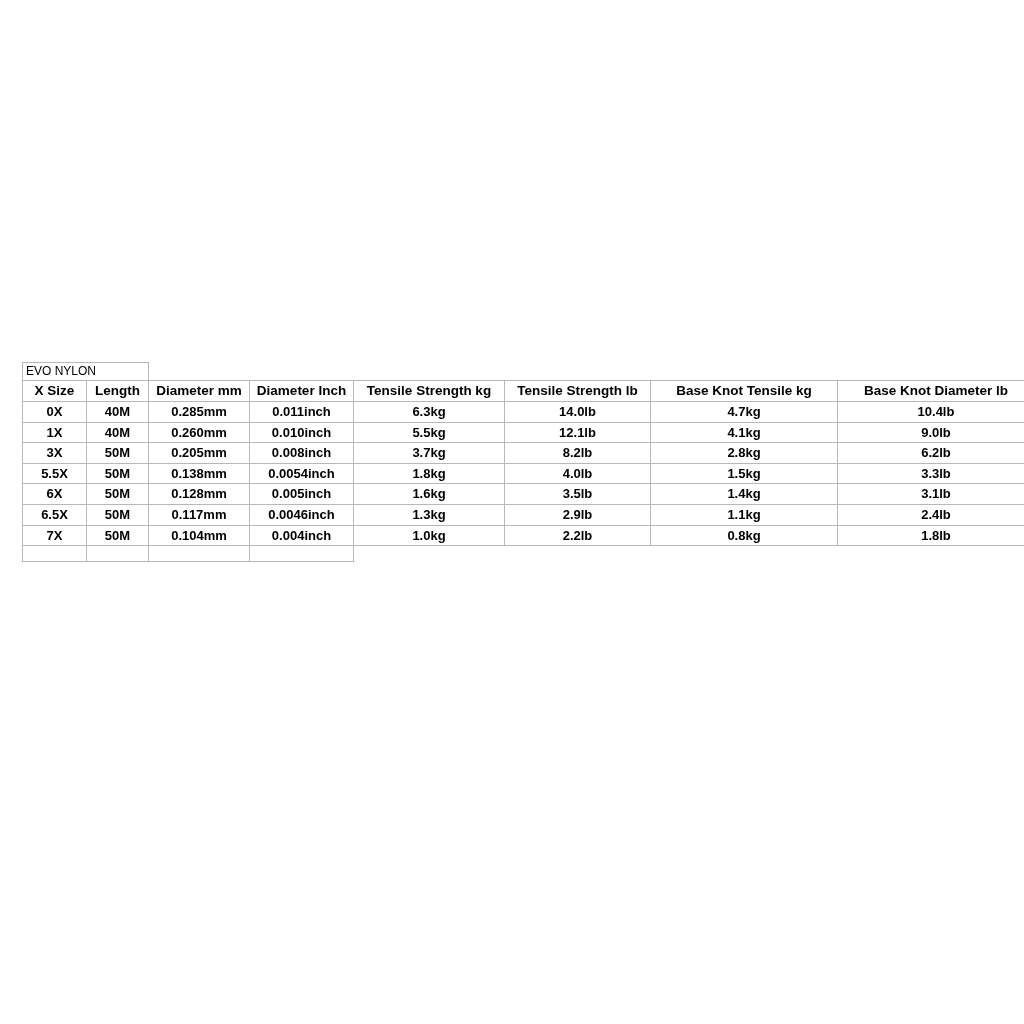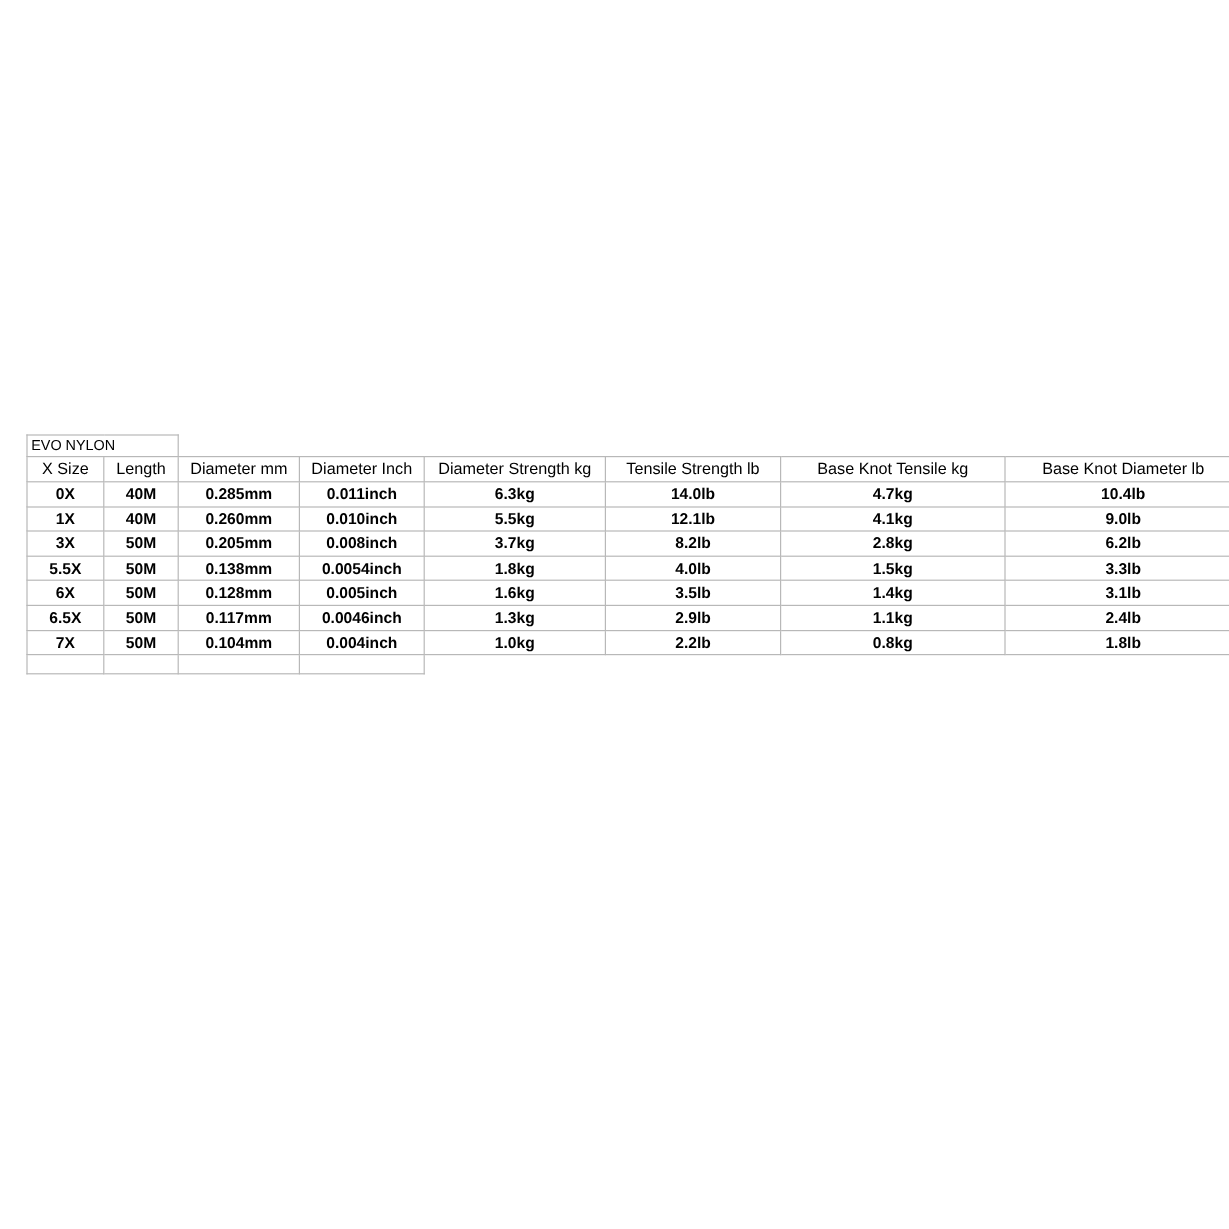--- a/index.html
+++ b/index.html
@@ -50,21 +50,21 @@
     font-size: 12px;
     font-weight: normal;
     padding-left: 3px;
     height: 17px;
     line-height: 17px;
   }
   tr.title-row td.blank {
     border: none;
   }
   tr.header-row td {
-    font-weight: normal;
+    font-weight: bold;
     font-size: 13.5px;
     height: 20px;
     line-height: 20px;
   }
   tr.data-row td {
     font-weight: bold;
     font-size: 13px;
   }
   tr.empty-row td {
     height: 15px;
@@ -107,21 +107,21 @@
           <td class="blank"></td>
           <td class="blank"></td>
           <td class="blank"></td>
           <td class="blank"></td>
         </tr>
         <tr class="header-row">
           <td>X Size</td>
           <td>Length</td>
           <td>Diameter mm</td>
           <td>Diameter Inch</td>
-          <td>Diameter Strength kg</td>
+          <td>Tensile Strength kg</td>
           <td>Tensile Strength lb</td>
           <td>Base Knot Tensile kg</td>
           <td>Base Knot Diameter lb</td>
         </tr>
 
         <tr class="data-row">
           <td>0X</td>
           <td>40M</td>
           <td>0.285mm</td>
           <td>0.011inch</td>

